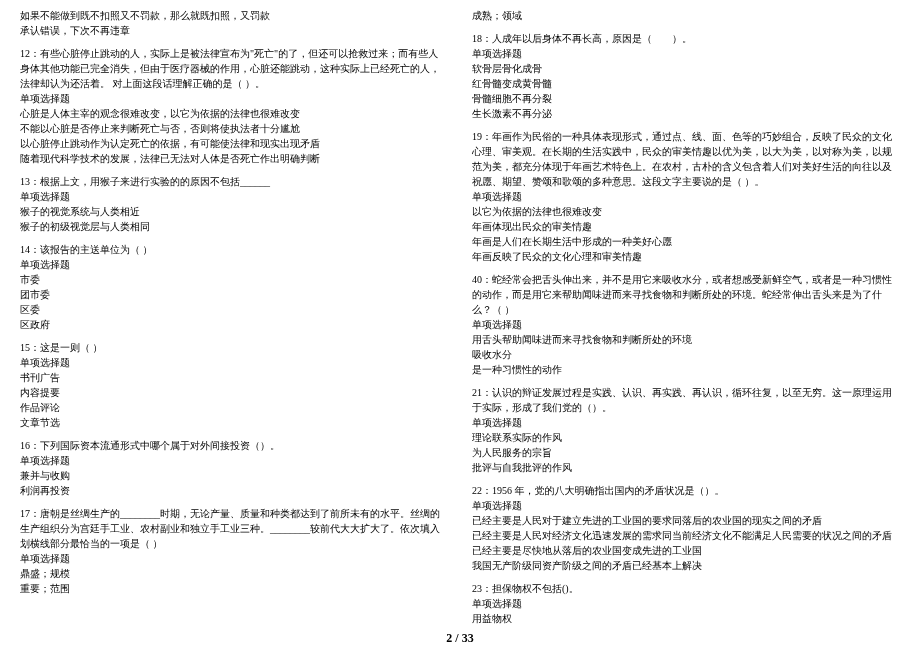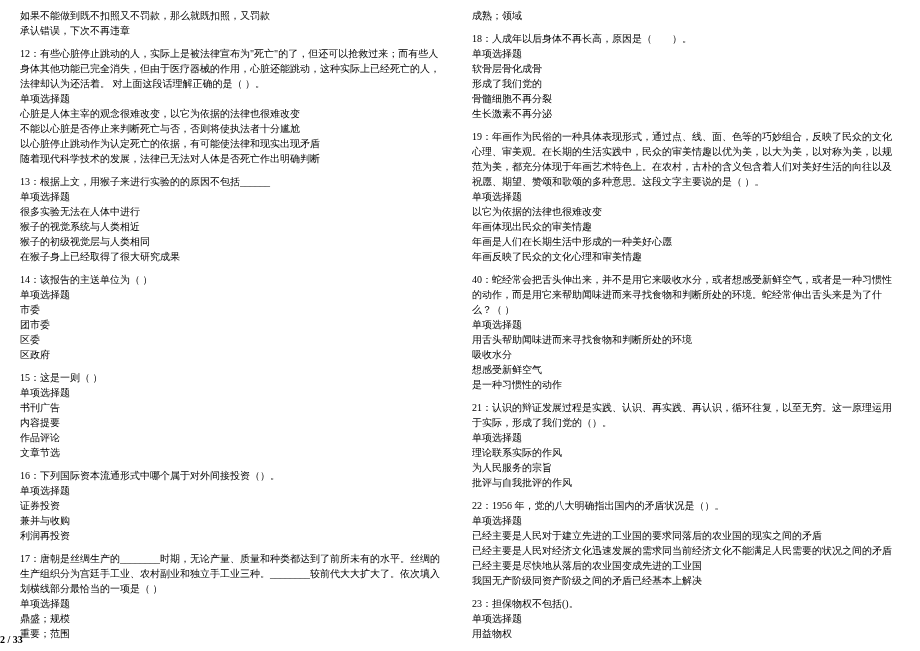--- a/index.html
+++ b/index.html
@@ -29,21 +29,22 @@
     margin-bottom: 8px;
   }
   .line {
     display: block;
   }
   .pagenum {
     position: absolute;
     bottom: 4px;
     left: 0;
     right: 0;
-    font-size: 10px;
+    text-align: center;
+    font-size: 12px;
     font-weight: bold;
   }
 </style>
 </head>
 <body>
 
 <div class="page">
   <div class="col">
     <div class="block">
       <span class="line">如果不能做到既不扣照又不罚款，那么就既扣照，又罚款</span>
@@ -55,24 +56,22 @@
       <span class="line">单项选择题</span>
       <span class="line">心脏是人体主宰的观念很难改变，以它为依据的法律也很难改变</span>
       <span class="line">不能以心脏是否停止来判断死亡与否，否则将使执法者十分尴尬</span>
       <span class="line">以心脏停止跳动作为认定死亡的依据，有可能使法律和现实出现矛盾</span>
       <span class="line">随着现代科学技术的发展，法律已无法对人体是否死亡作出明确判断</span>
     </div>
 
     <div class="block">
       <span class="line">13：根据上文，用猴子来进行实验的的原因不包括______</span>
       <span class="line">单项选择题</span>
-      <span class="line">很多实验无法在人体中进行</span>
       <span class="line">猴子的视觉系统与人类相近</span>
       <span class="line">猴子的初级视觉层与人类相同</span>
-      <span class="line">在猴子身上已经取得了很大研究成果</span>
     </div>
 
     <div class="block">
       <span class="line">14：该报告的主送单位为（  ）</span>
       <span class="line">单项选择题</span>
       <span class="line">市委</span>
       <span class="line">团市委</span>
       <span class="line">区委</span>
       <span class="line">区政府</span>
     </div>
@@ -82,21 +81,20 @@
       <span class="line">单项选择题</span>
       <span class="line">书刊广告</span>
       <span class="line">内容提要</span>
       <span class="line">作品评论</span>
       <span class="line">文章节选</span>
     </div>
 
     <div class="block">
       <span class="line">16：下列国际资本流通形式中哪个属于对外间接投资（）。</span>
       <span class="line">单项选择题</span>
-      <span class="line">证券投资</span>
       <span class="line">兼并与收购</span>
       <span class="line">利润再投资</span>
     </div>
 
     <div class="block">
       <span class="line">17：唐朝是丝绸生产的________时期，无论产量、质量和种类都达到了前所未有的水平。丝绸的生产组织分为宫廷手工业、农村副业和独立手工业三种。________较前代大大扩大了。依次填入划横线部分最恰当的一项是（  ）</span>
       <span class="line">单项选择题</span>
       <span class="line">鼎盛；规模</span>
       <span class="line">重要；范围</span>
 
@@ -105,40 +103,39 @@
 
   <div class="col">
     <div class="block">
       <span class="line">成熟；领域</span>
     </div>
 
     <div class="block">
       <span class="line">18：人成年以后身体不再长高，原因是（　　）。</span>
       <span class="line">单项选择题</span>
       <span class="line">软骨层骨化成骨</span>
-      <span class="line">形成了我们党的</span>
+      <span class="line">红骨髓变成黄骨髓</span>
       <span class="line">骨髓细胞不再分裂</span>
       <span class="line">生长激素不再分泌</span>
     </div>
 
     <div class="block">
       <span class="line">19：年画作为民俗的一种具体表现形式，通过点、线、面、色等的巧妙组合，反映了民众的文化心理、审美观。在长期的生活实践中，民众的审美情趣以优为美，以大为美，以对称为美，以规范为美，都充分体现于年画艺术特色上。在农村，古朴的含义包含着人们对美好生活的向往以及祝愿、期望、赞颂和歌颂的多种意思。这段文字主要说的是（  ）。</span>
       <span class="line">单项选择题</span>
       <span class="line">以它为依据的法律也很难改变</span>
       <span class="line">年画体现出民众的审美情趣</span>
       <span class="line">年画是人们在长期生活中形成的一种美好心愿</span>
       <span class="line">年画反映了民众的文化心理和审美情趣</span>
     </div>
 
     <div class="block">
       <span class="line">40：蛇经常会把舌头伸出来，并不是用它来吸收水分，或者想感受新鲜空气，或者是一种习惯性的动作，而是用它来帮助闻味进而来寻找食物和判断所处的环境。蛇经常伸出舌头来是为了什么？（  ）</span>
       <span class="line">单项选择题</span>
       <span class="line">用舌头帮助闻味进而来寻找食物和判断所处的环境</span>
       <span class="line">吸收水分</span>
-      <span class="line">想感受新鲜空气</span>
       <span class="line">是一种习惯性的动作</span>
     </div>
 
     <div class="block">
       <span class="line">21：认识的辩证发展过程是实践、认识、再实践、再认识，循环往复，以至无穷。这一原理运用于实际，形成了我们党的（）。</span>
       <span class="line">单项选择题</span>
       <span class="line">理论联系实际的作风</span>
       <span class="line">为人民服务的宗旨</span>
       <span class="line">批评与自我批评的作风</span>
     </div>

